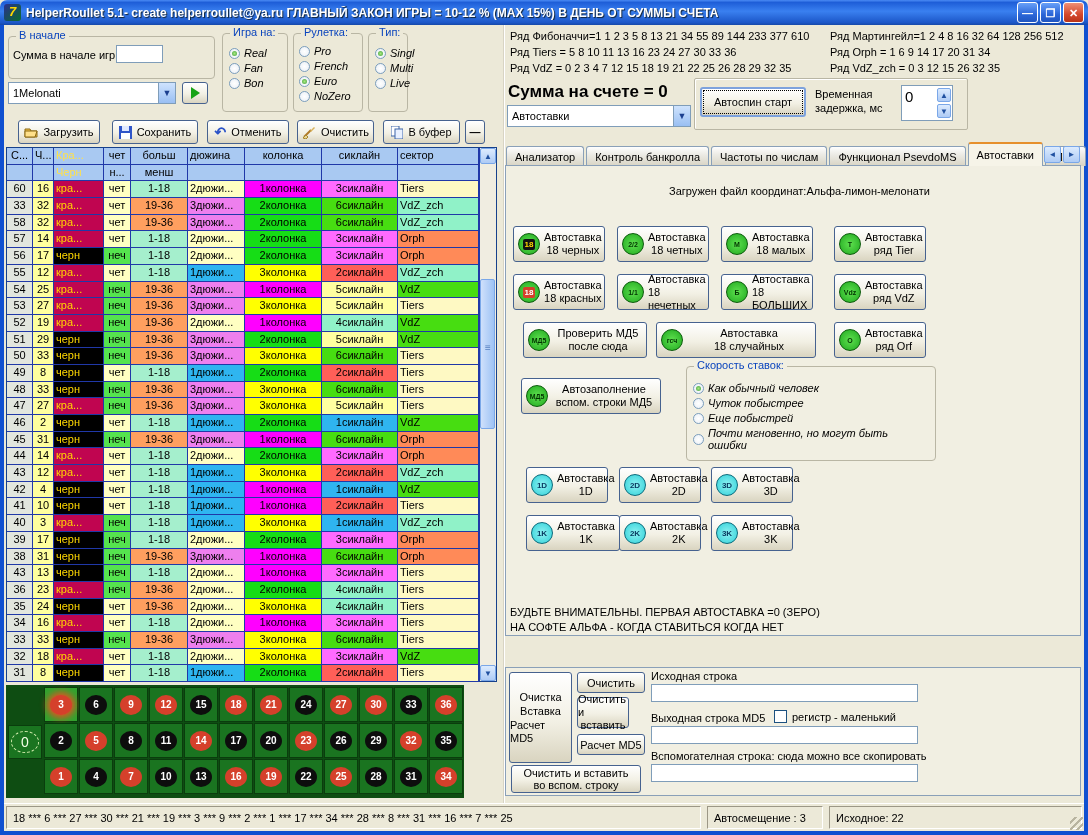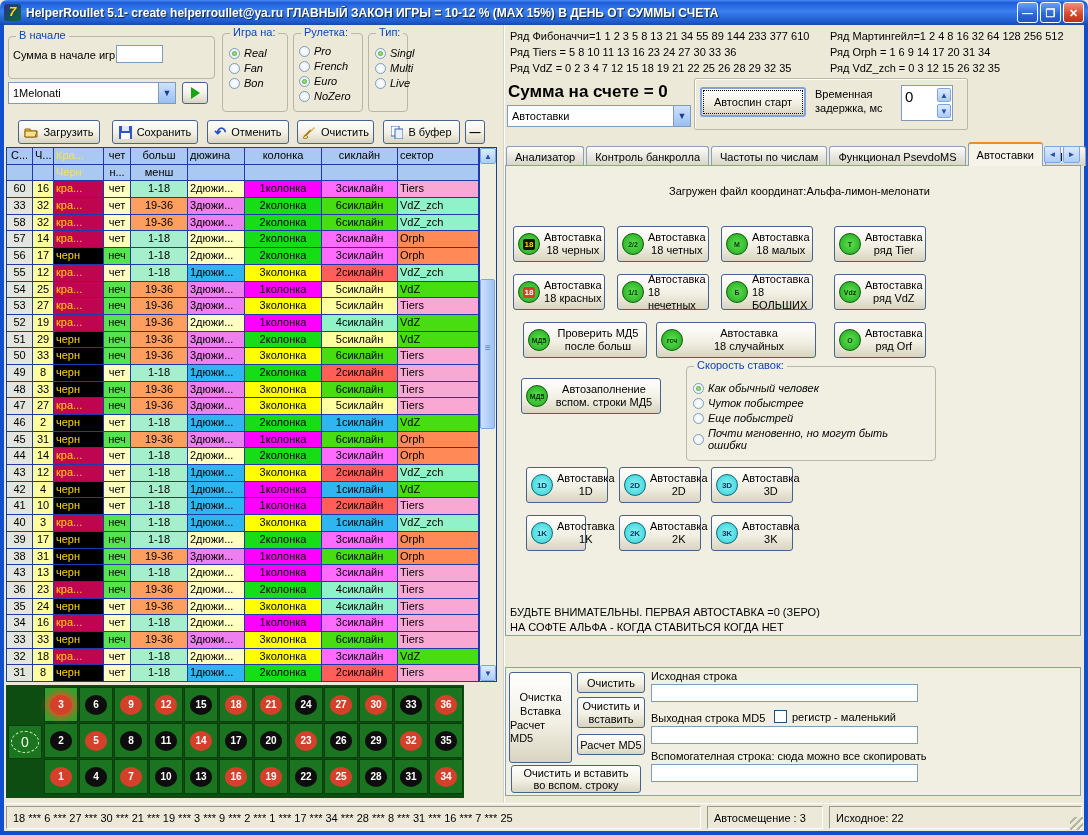--- a/index.html
+++ b/index.html
@@ -44,21 +44,21 @@
   .hrow>div{color:#000;}
   .hrow>div.hkra{color:#ffe14a;}
   .c-num{background:#e2e6de}.c-ch{background:#ffff9e}
   .c-kra{background:#c00550;color:#ffd800}.c-chern{background:#000;color:#ffd800}
   .c-chet{background:#ffffc2}.c-nech{background:#55e34e}
   .c-r1{background:#a5efcd}.c-r2{background:#ff9f5f}
   .c-d1{background:#2fb5f0}.c-d2{background:#ffffc2}.c-d3{background:#ee7fee}
   .c-k1{background:#ff00ff}.c-k2{background:#16dd16}.c-k3{background:#ffff00}
   .c-s1{background:#2fb5f0}.c-s2{background:#ff5f58}.c-s3{background:#ff6aff}
   .c-s4{background:#90f2c8}.c-s5{background:#ffffa0}.c-s6{background:#47dd11}
-  .c-tiers{background:#f9a8d4}.c-vdz{background:#47dd11}.c-orph{background:#ff8a58}.c-zch{background:#90f2c8}
+  .c-tiers{background:#fef9c3}.c-vdz{background:#47dd11}.c-orph{background:#ff8a58}.c-zch{background:#90f2c8}
   
   .vscroll{width:17px;background:#f0ede1;border-left:1px solid #2038a8;display:flex;flex-direction:column;}
   .sb-btn{height:16px;background:linear-gradient(#dcebfe,#aecbf5);border:1px solid #7aa7e8;border-radius:2px;
     color:#2050a0;font-size:8px;display:flex;align-items:center;justify-content:center;}
   .sb-track{flex:1;position:relative;}
   .sb-thumb{position:absolute;left:0;top:115px;width:15px;height:150px;border:1px solid #7aa7e8;border-radius:2px;
     background:linear-gradient(90deg,#cfe0fb,#9ec3f5);}
   .sb-thumb::after{content:"≡";position:absolute;left:4px;top:62px;color:#5b82c0;font-size:10px;}
   
   .board{position:absolute;left:6px;top:685px;width:458px;height:113px;background:#0e4d12;padding:2px;display:flex;gap:2px;}
@@ -837,21 +837,21 @@
             <span>Автоставка</span>
             <span>ряд VdZ</span>
           </span>
         </div>
       </div>
     <div id="row3" style="position:absolute;left:0;top:156px;width:576px;height:38px;">
         <div class="abtn" style="left: 17px; width: 124px;">
           <span class="cic ic-g">МД5</span>
           <span class="bl">
             <span>Проверить МД5</span>
-            <span>после больш</span>
+            <span>после сюда</span>
           </span>
         </div>
         <div class="abtn" style="left: 150px; width: 160px;">
           <span class="cic ic-g">гсч</span>
           <span class="bl">
             <span>Автоставка</span>
             <span>18 случайных</span>
           </span>
         </div>
         <div class="abtn" style="left: 328px; width: 92px;">
@@ -911,21 +911,21 @@
         </div>
         <div class="abtn" style="left: 205px; width: 82px;">
           <span class="cic ic-c">3D</span>
           <span class="bl">
             <span>Автоставка</span>
             <span>3D</span>
           </span>
         </div>
       </div>
     <div id="rowK" style="position:absolute;left:0;top:349px;width:576px;height:36px;">
-        <div class="abtn" style="left: 20px; width: 60px;">
+        <div class="abtn" style="left: 20px; width: 94px;">
           <span class="cic ic-c">1K</span>
           <span class="bl">
             <span>Автоставка</span>
             <span>1K</span>
           </span>
         </div>
         <div class="abtn" style="left: 113px; width: 82px;">
           <span class="cic ic-c">2K</span>
           <span class="bl">
             <span>Автоставка</span>
@@ -945,21 +945,21 @@
     <span class="lbl" style="left:4px;top:455px;">НА СОФТЕ АЛЬФА - КОГДА СТАВИТЬСЯ КОГДА НЕТ</span>
   </div>
 
   <div class="panel" style="left:505px;top:667px;width:576px;height:129px;">
     <div class="btn" style="position:absolute;left:3px;top:4px;width:63px;height:91px;flex-direction:column;gap:1px;line-height:13px;">
       <span>Очистка</span>
       <span>Вставка</span>
       <span>Расчет MD5</span>
     </div>
     <div class="btn" style="position:absolute;left:71px;top:4px;width:68px;height:21px;">Очистить</div>
-    <div class="btn" style="position:absolute;left:71px;top:29px;width:68px;height:31px;flex-direction:column;gap:0;line-height:13px;">
+    <div class="btn" style="position:absolute;left:71px;top:29px;width:52px;height:31px;flex-direction:column;gap:0;line-height:13px;">
       <span>Очистить и</span>
       <span>вставить</span>
     </div>
     <div class="btn" style="position:absolute;left:71px;top:66px;width:68px;height:21px;">Расчет MD5</div>
     <div class="btn" style="position:absolute;left:5px;top:97px;width:130px;height:28px;flex-direction:column;gap:0;line-height:12px;">
       <span>Очистить и  вставить</span>
       <span>во вспом. строку</span>
     </div>
 
     <span class="lbl" style="left:145px;top:2px;">Исходная строка</span>

